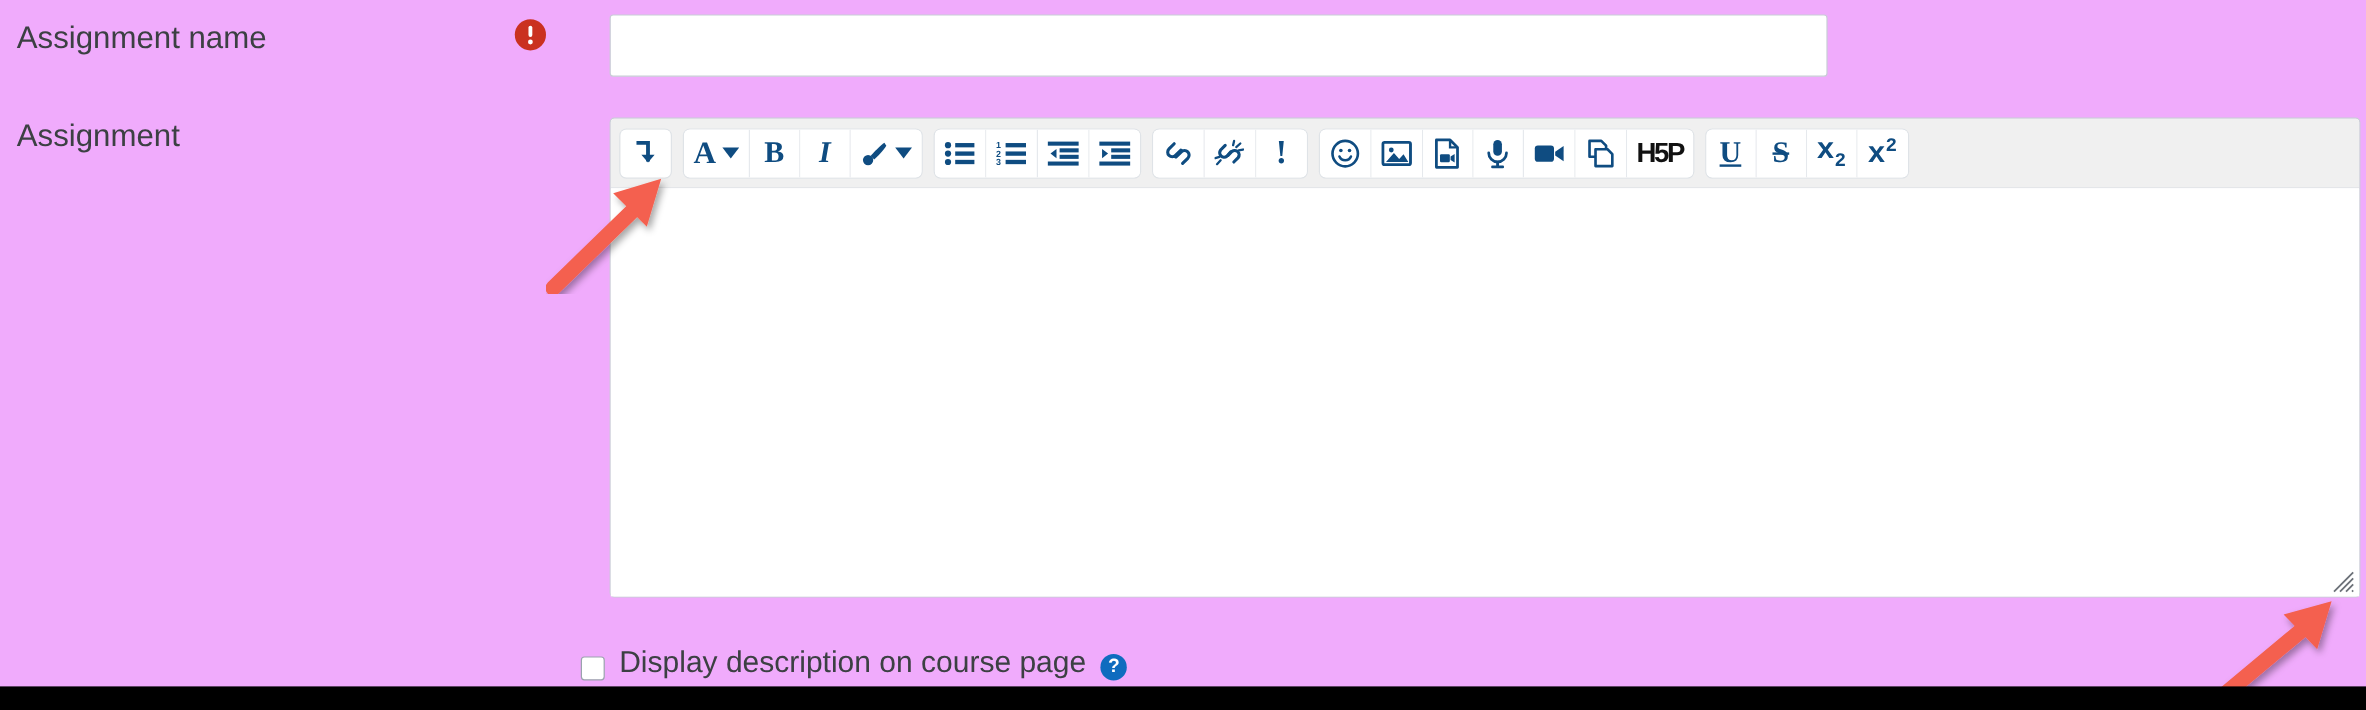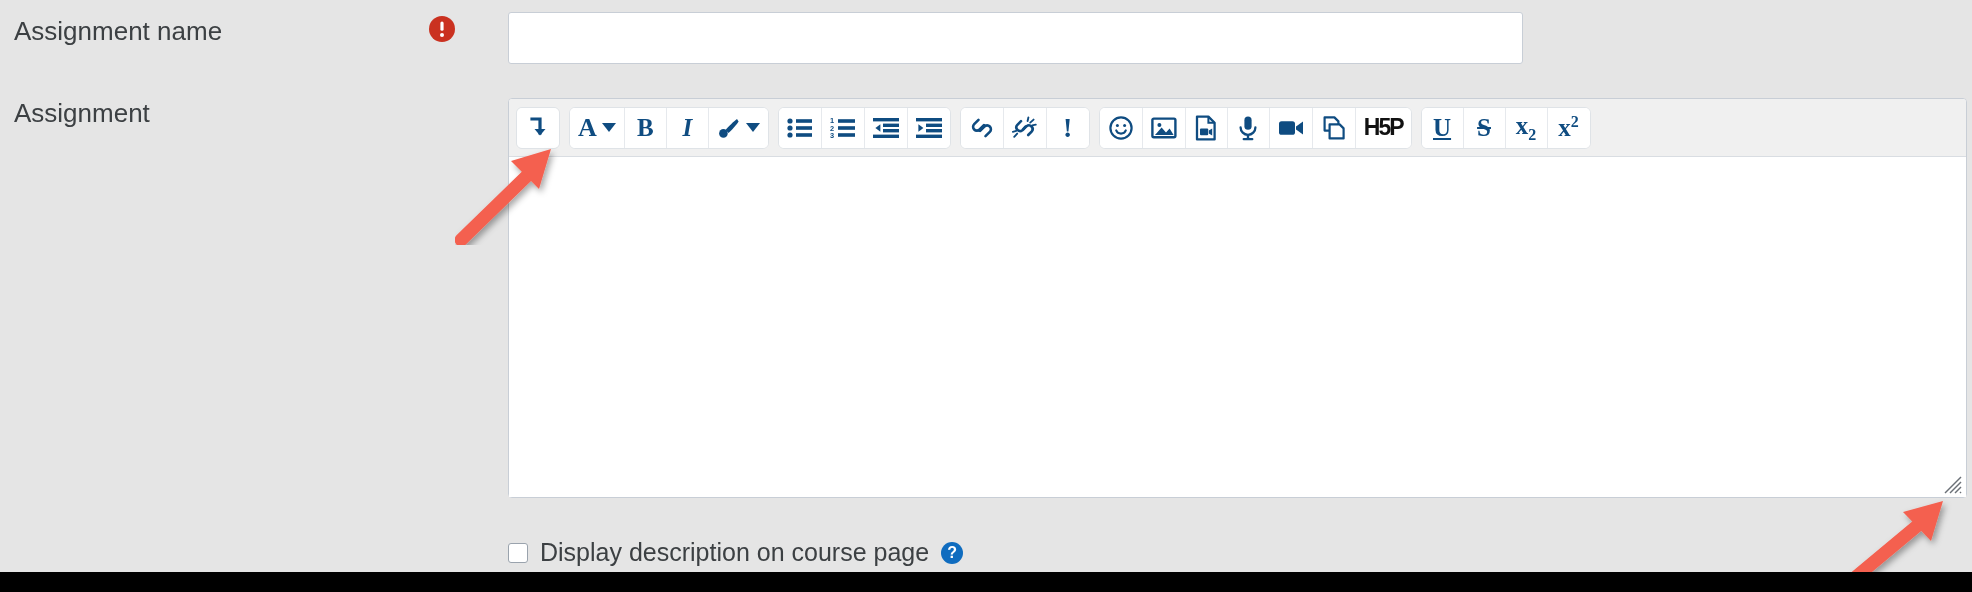--- a/index.html
+++ b/index.html
@@ -5,21 +5,21 @@
   * { box-sizing: border-box; }
   html, body {
     margin: 0; padding: 0;
     background: #ffffff;
     font-family: "Liberation Sans", sans-serif;
   }
   #page {
     position: relative;
     width: 1972px;
     height: 592px;
-    background: #e5e5e5;
+    background: #f0abfc;
     overflow: hidden;
   }
 
   
   .form-label {
     position: absolute;
     color: #3c4043;
     font-size: 26px;
     line-height: 1.2;
     white-space: nowrap;
@@ -108,21 +108,21 @@
   .caret {
     width: 0; height: 0;
     margin-left: 5px;
     border-left: 7px solid transparent;
     border-right: 7px solid transparent;
     border-top: 9px solid #0f4c81;
   }
   .u-glyph { font-family:"Liberation Serif",serif; font-weight:bold; font-size:25px; text-decoration: underline; }
   .s-glyph { font-family:"Liberation Serif",serif; font-weight:bold; font-size:25px; text-decoration: line-through; }
   .sub-glyph, .sup-glyph {
-    font-family:Liberation Serif, serif; font-weight:bold; font-size:25px;
+    font-family:Liberation Mono, monospace; font-weight:bold; font-size:25px;
     display:inline-block; line-height:1;
   }
   .sub-glyph sub { font-size: 16px; }
   .sup-glyph sup { font-size: 16px; }
   .h5p-glyph {
     font-family: "Liberation Sans", sans-serif;
     font-weight: bold;
     font-size: 23px;
     color: #111111;
     letter-spacing: -2px;
@@ -143,23 +143,23 @@
   #editor-resize-grip {
     position: absolute;
     right: 3px; bottom: 2px;
     width: 22px; height: 22px;
     cursor: nwse-resize;
   }
 
   
   #display-description-row {
     position: absolute;
-    left: 508px; top: 538px;
+    left: 484px; top: 538px;
     display: flex;
-    align-items: center;
+    align-items: flex-end;
     gap: 12px;
   }
   #display-description-checkbox {
     width: 20px; height: 20px;
     border: 1px solid #9aa3ad;
     border-radius: 3px;
     background: #ffffff;
     cursor: pointer;
     flex: 0 0 auto;
   }

